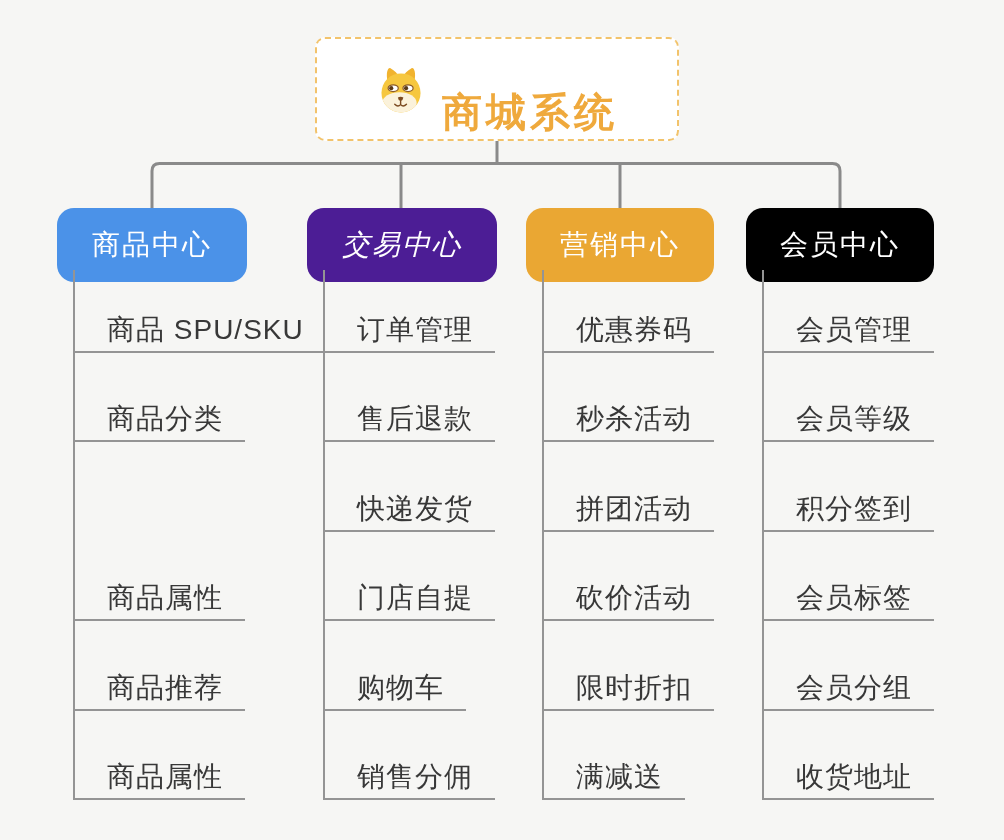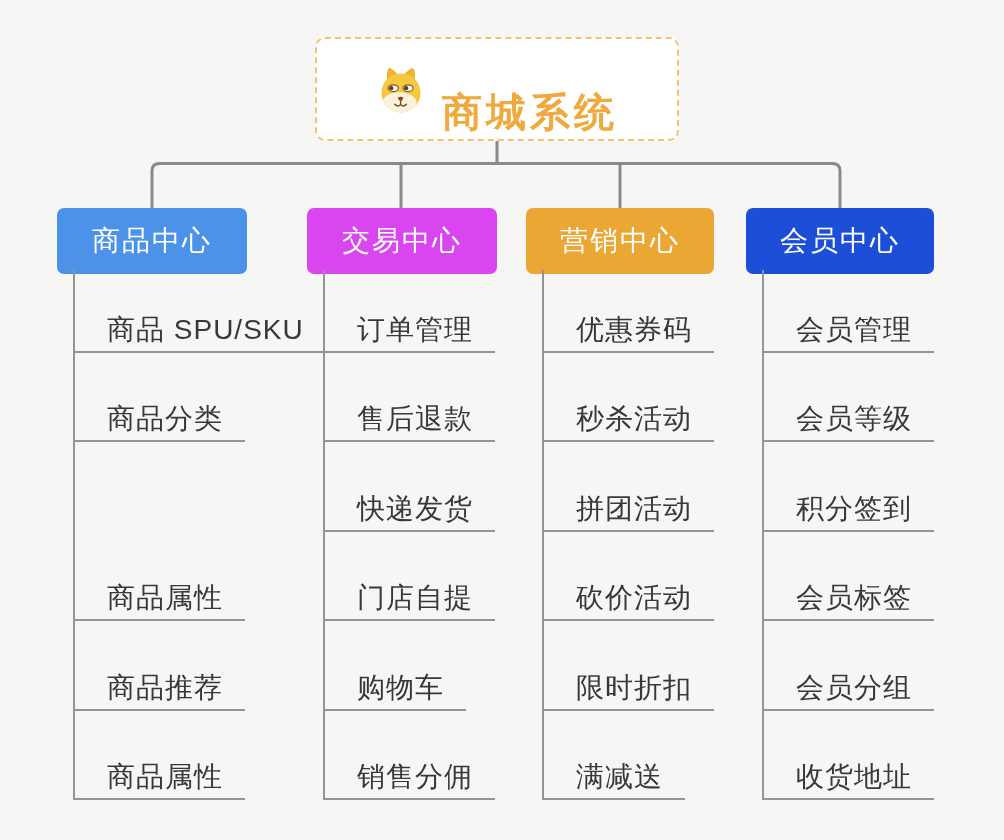--- a/index.html
+++ b/index.html
@@ -42,36 +42,36 @@
     color: #EFA93C;
     letter-spacing: 4px;
     white-space: nowrap;
     margin-top: 46px;
   }
   
   .column { position: absolute; top: 208px; width: 250px; height: 632px; }
   .branch {
     position: absolute;
     left: 0; top: 0;
-    height: 66px;
-    border-radius: 7px;
+    height: 74px;
+    border-radius: 17px;
     display: flex;
     align-items: center;
     justify-content: center;
     color: #ffffff;
     font-size: 28px;
     font-weight: 500;
     letter-spacing: 2px;
     white-space: nowrap;
     cursor: pointer;
   }
   .col-product  .branch { width: 190px; background: #4B92E8; }
-  .col-trade    .branch { width: 190px; background: #d946ef; }
+  .col-trade    .branch { width: 190px; background: #4c1d95; font-style: italic; }
   .col-market   .branch { width: 188px; background: #EAA733; }
-  .col-member   .branch { width: 188px; background: #1d4ed8; }
+  .col-member   .branch { width: 188px; background: #000000; }
   .spine {
     position: absolute;
     left: 16px; top: 62px;
     width: 2px; height: 530px;
     background: #949494;
   }
   .leaf { position: absolute; left: 16px; white-space: nowrap; cursor: pointer; }
   .leaf span {
     display: inline-block;
     padding: 0 22px 7px 34px;

